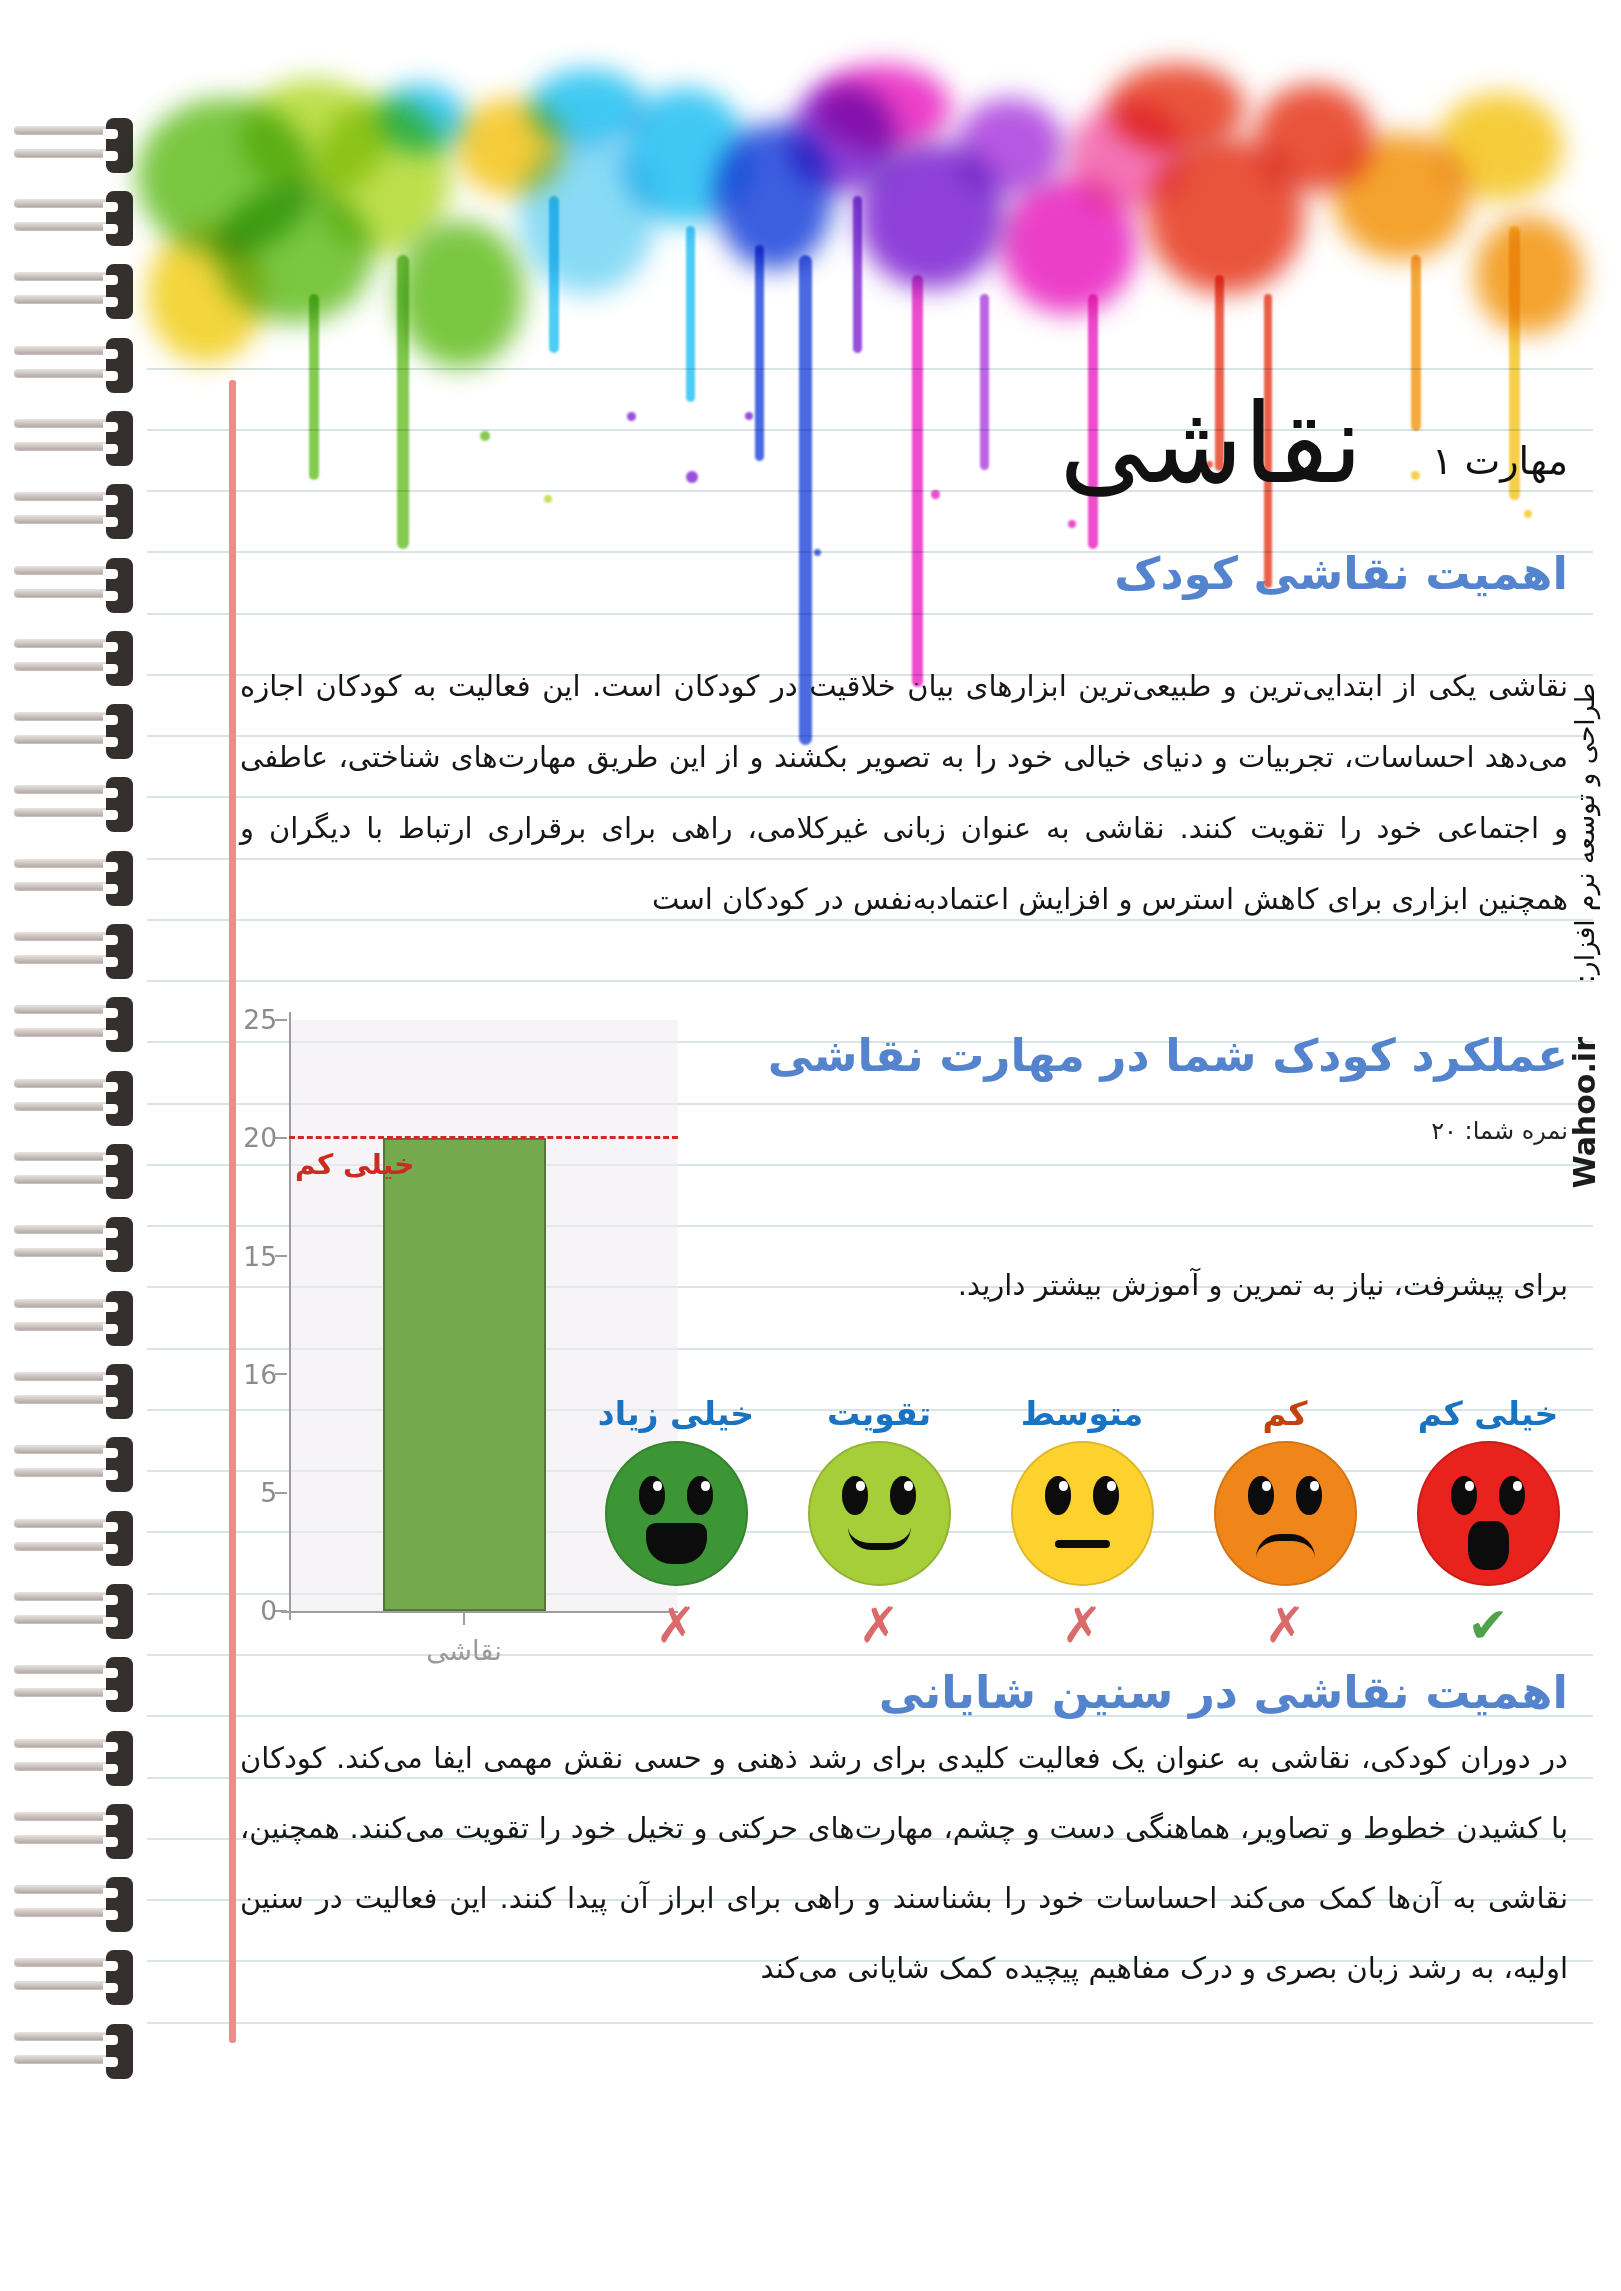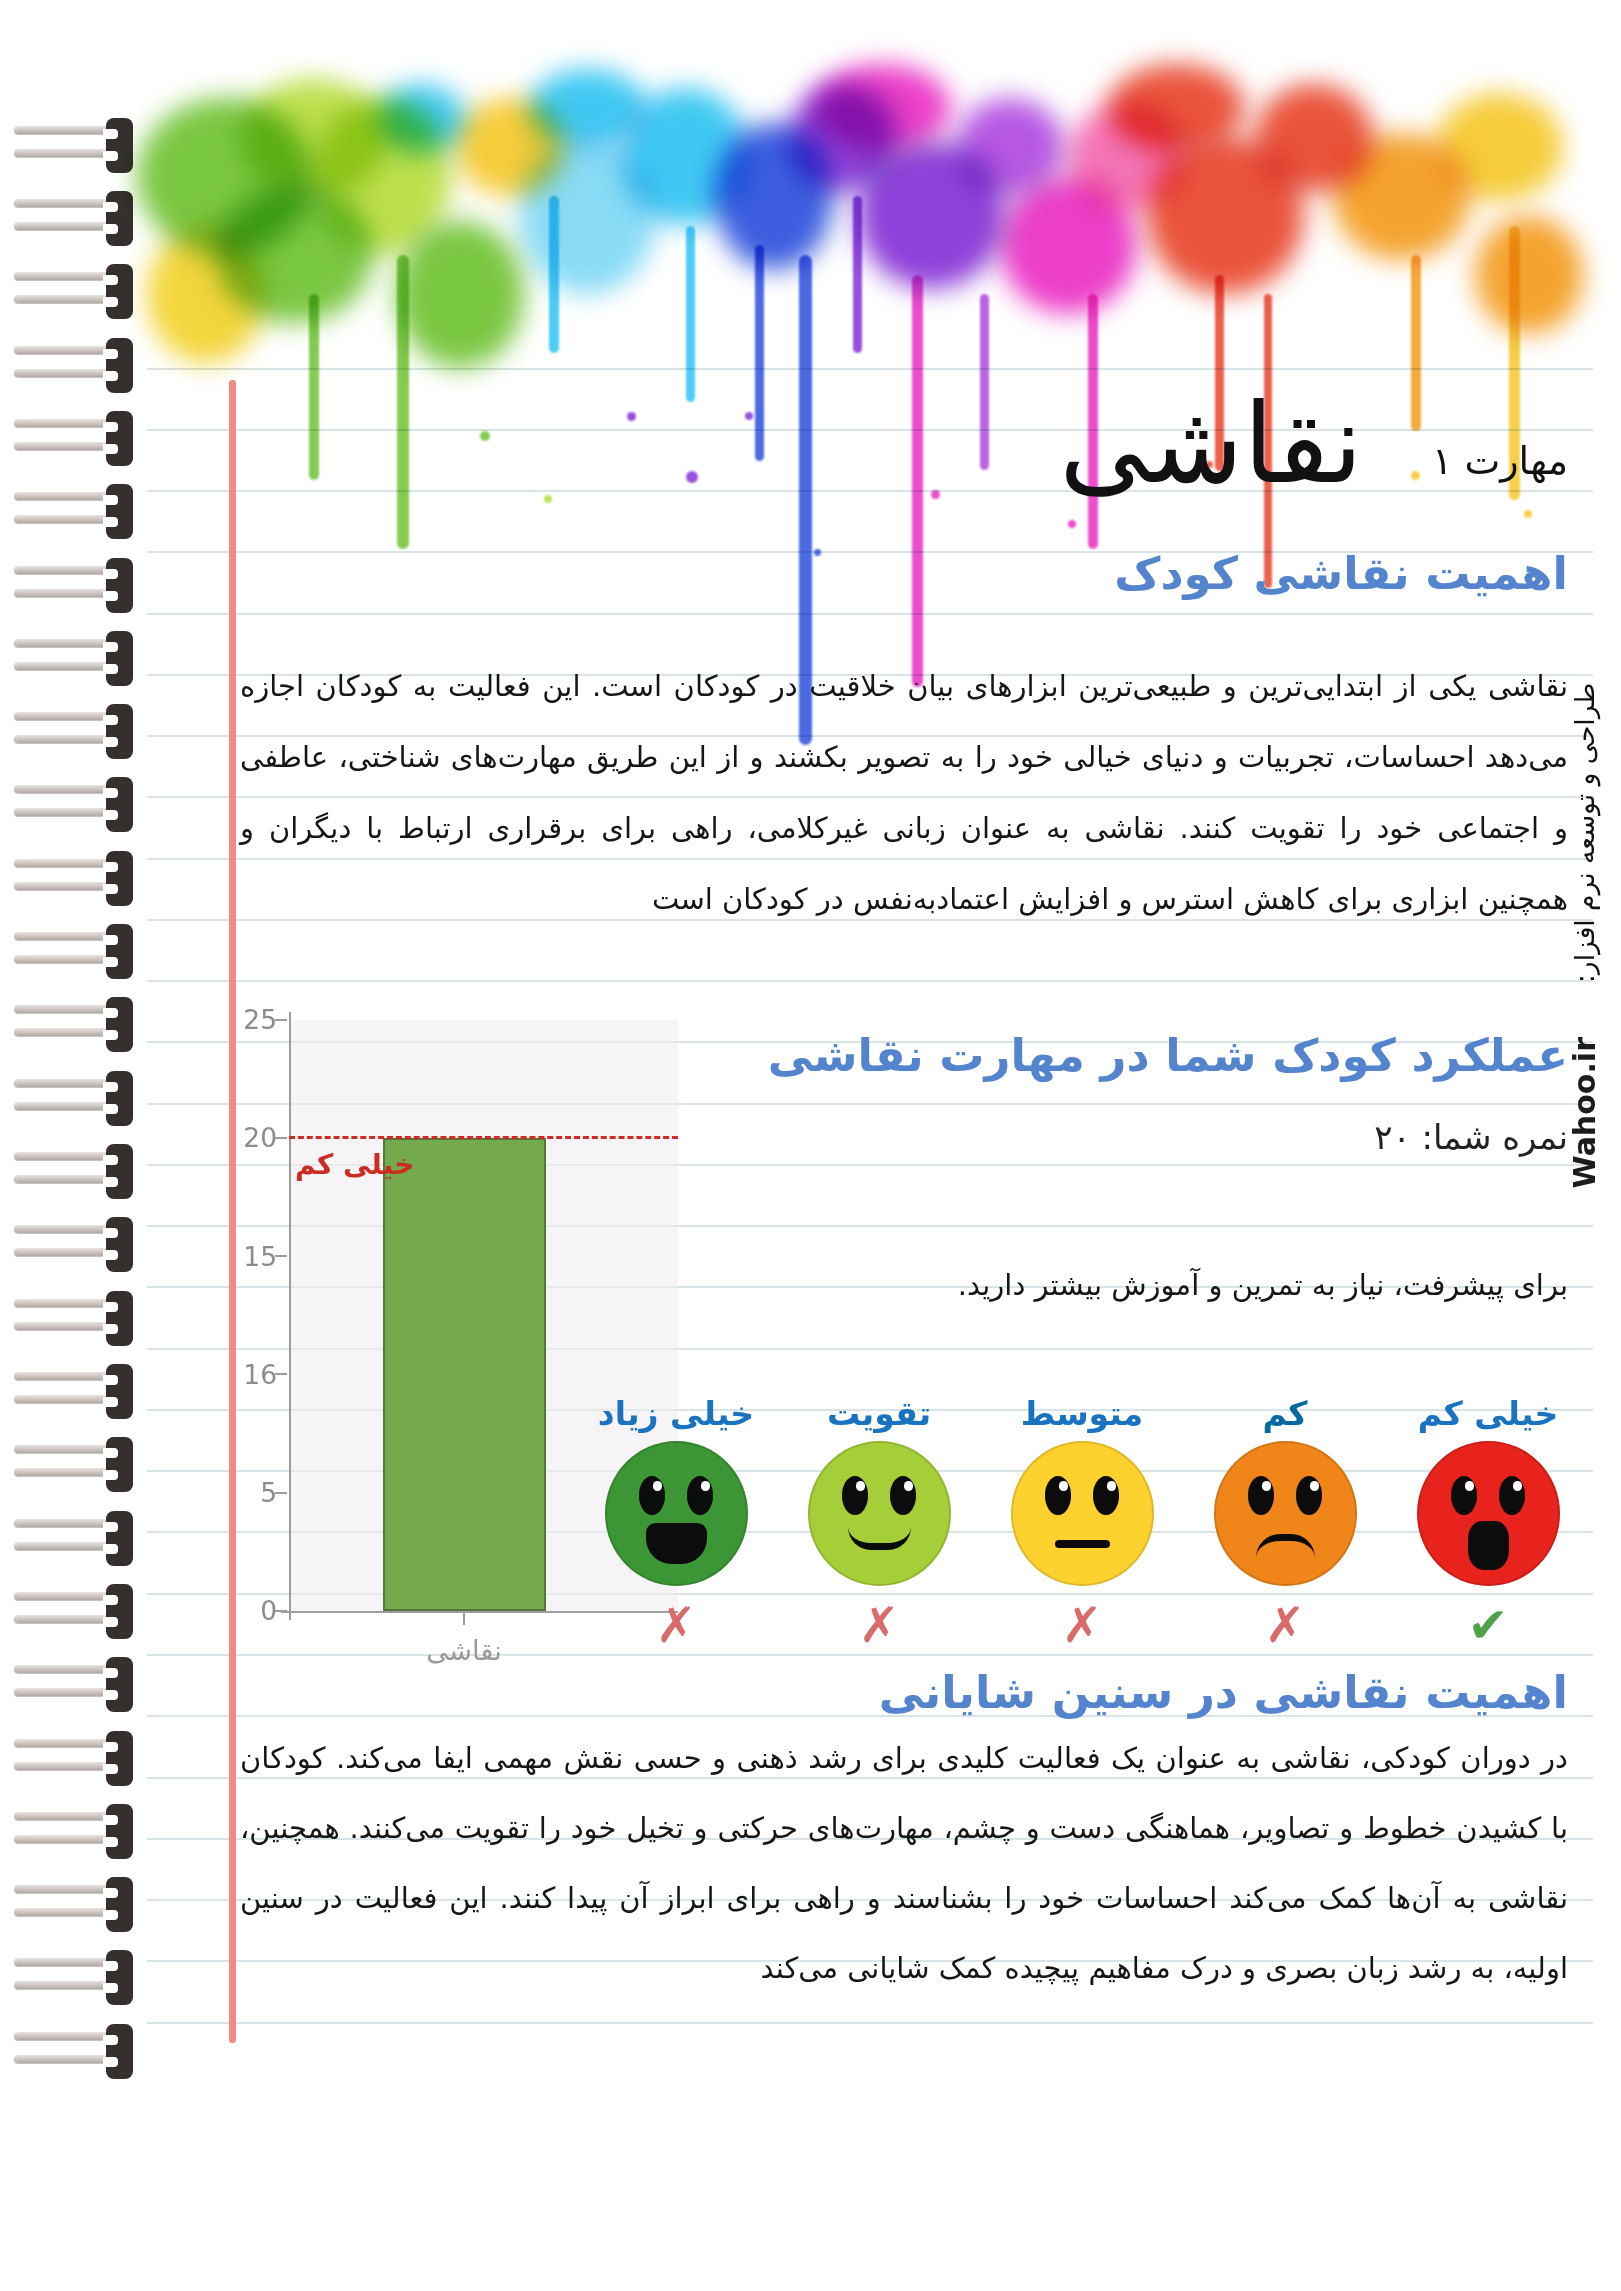--- a/index.html
+++ b/index.html
@@ -26,21 +26,21 @@
   .dot{position:absolute;border-radius:50%;mix-blend-mode:multiply;opacity:.85;filter:blur(1px);}
 
   
   .title-row{position:absolute;top:384px;right:53px;display:flex;align-items:flex-end;gap:69px;color:#111;}
   .skill-label{font-size:38px;padding-bottom:21.6px;}
   .page-title{font-size:110px;line-height:1.1;}
 
   h2.sec{position:absolute;right:53px;margin:0;color:#5484cd;font-weight:600;font-size:45px;}
   .para{position:absolute;left:240px;width:1328px;font-size:29px;line-height:71px;color:#161616;
         text-align:justify;text-align-last:right;}
-  .score-line{position:absolute;right:53px;font-size:34px;color:#222;}
+  .score-line{position:absolute;right:53px;font-size:24px;color:#222;}
   .note-line{position:absolute;right:53px;font-size:29px;color:#161616;}
 
   
   .chart{position:absolute;left:232px;top:1010px;width:451px;height:667px;}
   .plot-bg{position:absolute;left:57px;top:9.8px;width:389px;height:591px;background:rgba(240,237,240,.6);}
   .axis-y{position:absolute;left:57px;top:2px;width:2px;height:608px;background:#9d9d9d;}
   .axis-x{position:absolute;left:49px;top:601px;width:397px;height:2px;background:#9d9d9d;}
   .ytick-label{position:absolute;left:0;width:45px;text-align:right;font-size:26.5px;color:#8c8c8c;direction:ltr;}
   .ytick-dash{position:absolute;width:11.8px;height:2px;background:#9d9d9d;}
   .xtick-dash{position:absolute;width:2px;height:11.8px;background:#9d9d9d;top:603px;}
@@ -357,21 +357,21 @@
         <div class="face" style="background: rgb(253, 210, 47);">
           <div class="eyes">
             <div class="eye"></div>
             <div class="eye"></div>
           </div>
           <div class="m-flat"></div>
         </div>
         <div class="mark" style="color: rgb(217, 107, 107);">✗</div>
       </div>
       <div class="rating-item" style="left: 1182px;">
-        <div class="rating-label" style="color: #0369a1;">کم</div>
+        <div class="rating-label" style="color: #c2410c;">کم</div>
         <div class="face" style="background: rgb(240, 134, 26);">
           <div class="eyes">
             <div class="eye"></div>
             <div class="eye"></div>
           </div>
           <div class="m-frown"></div>
         </div>
         <div class="mark" style="color: rgb(217, 107, 107);">✗</div>
       </div>
       <div class="rating-item" style="left: 1385px;">

